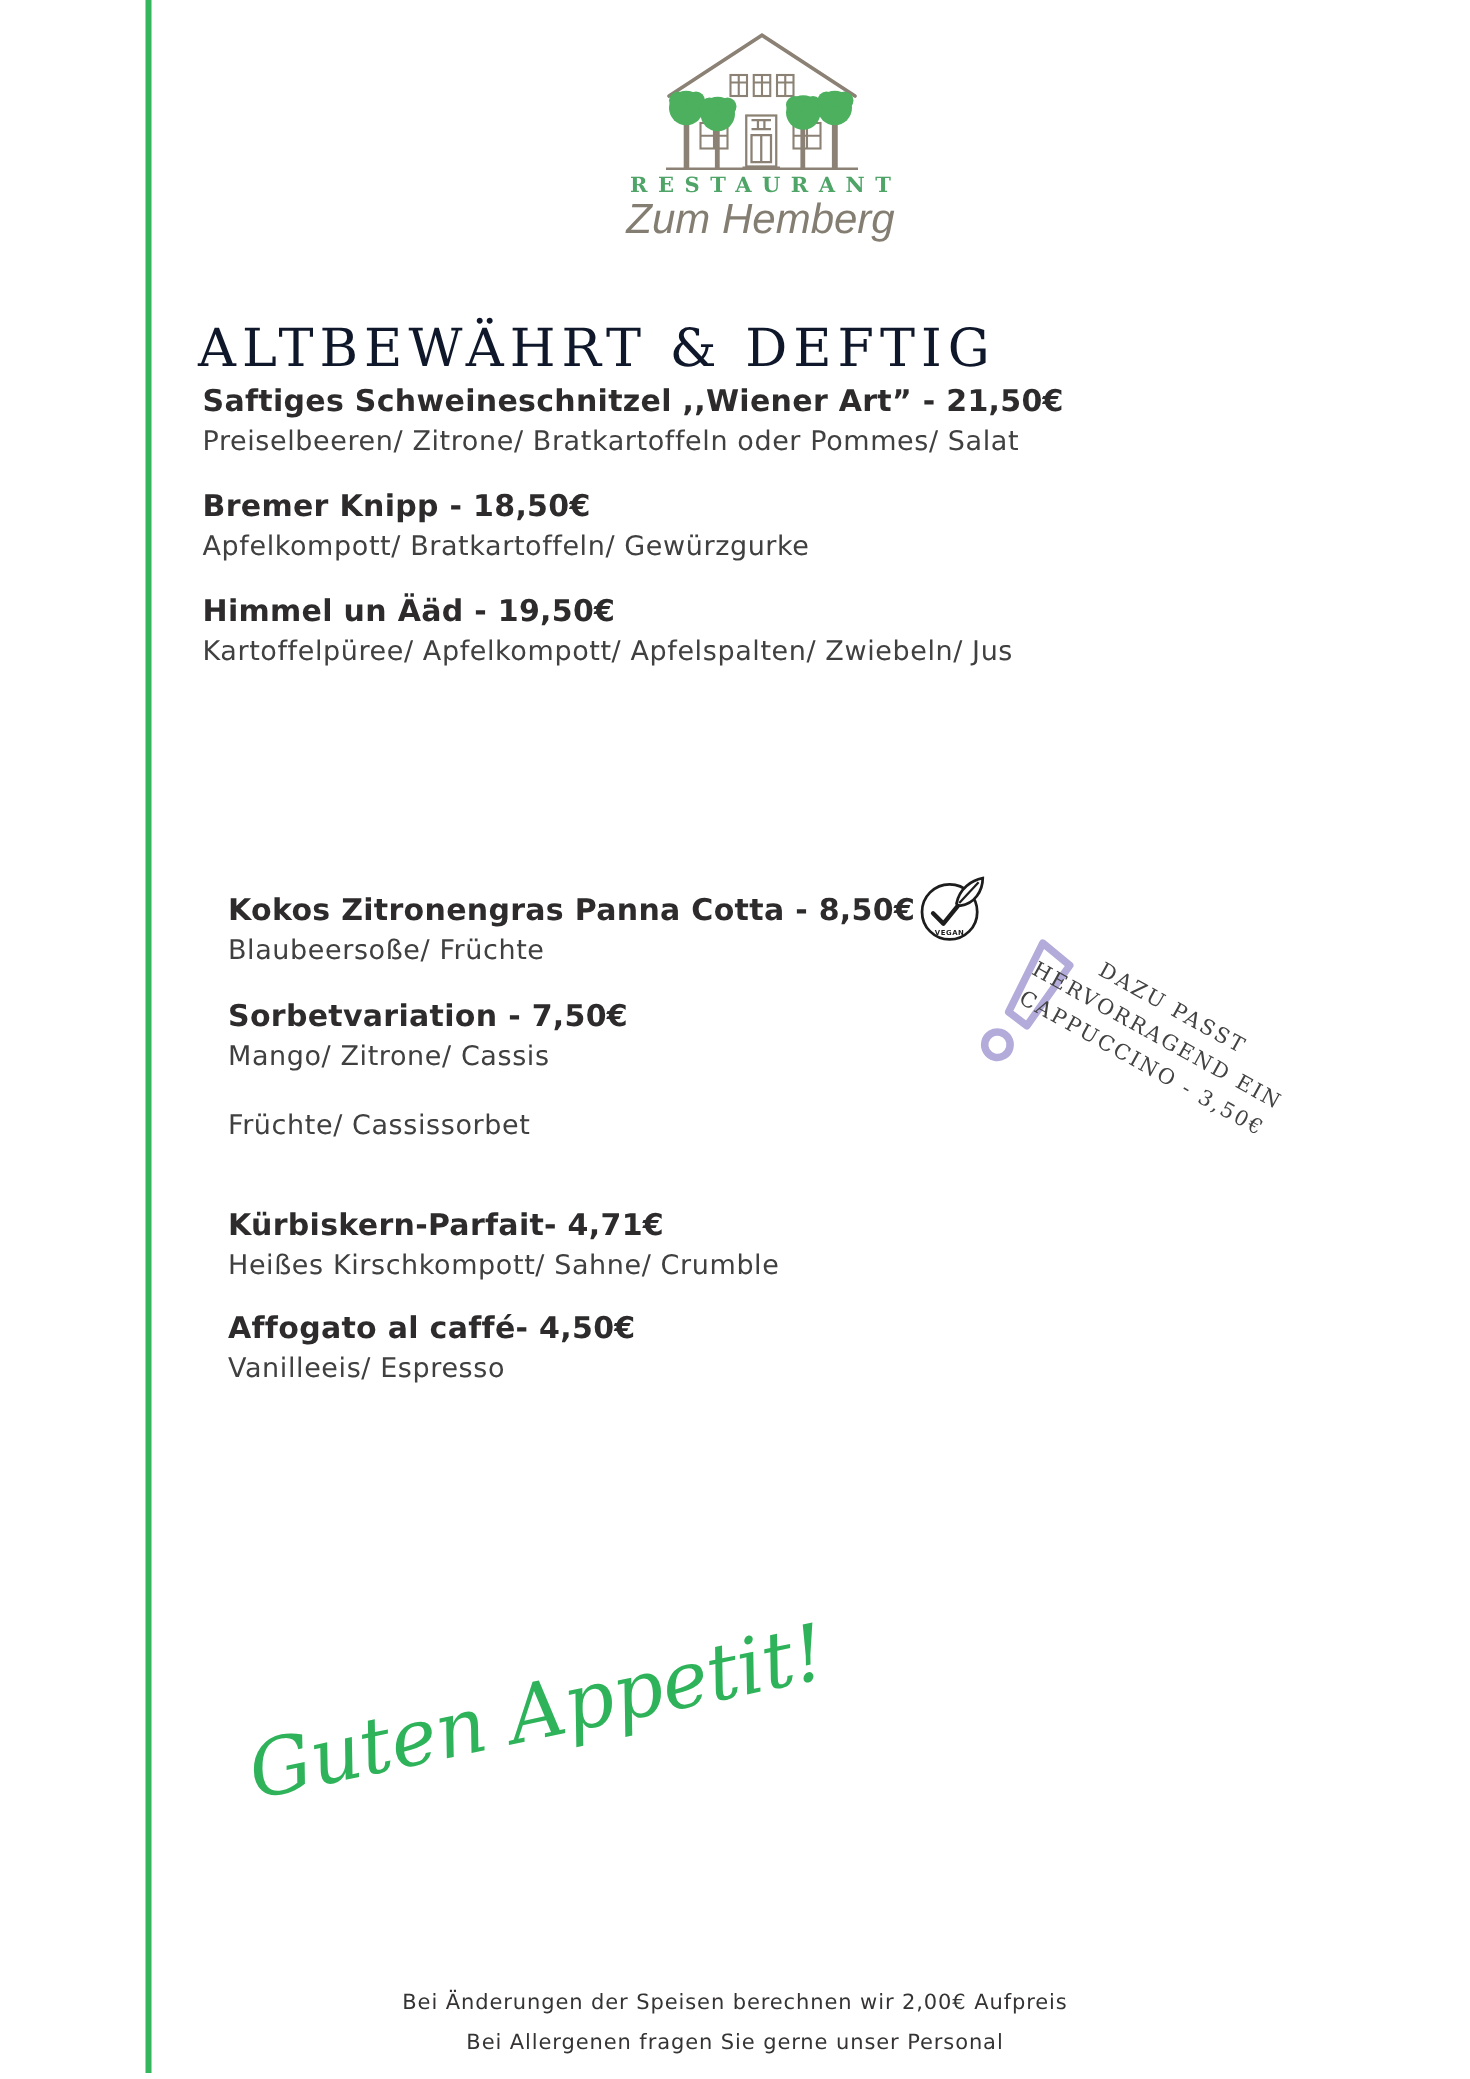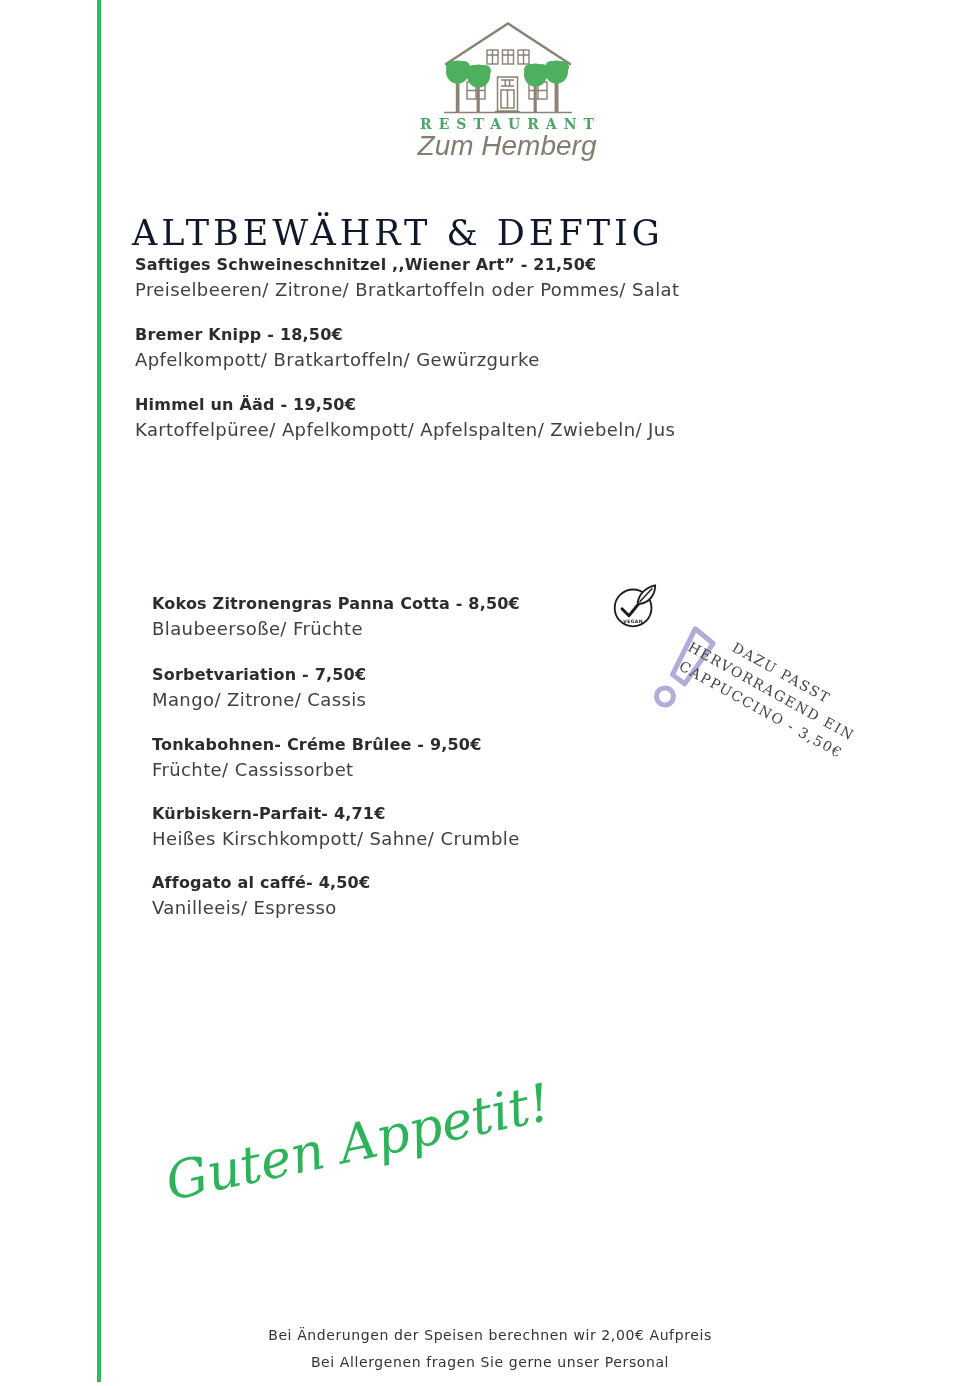--- a/index.html
+++ b/index.html
@@ -24,21 +24,21 @@
   
   .sec-title{
     position:absolute;font-family:"DejaVu Serif",serif;font-weight:400;
     font-size:35px;letter-spacing:4px;color:#0f172a;white-space:nowrap;
   }
   .sec1{left:132px;top:190px;}
   .sec2{left:150px;top:522px;}
 
   
   .menu-item{position:absolute;white-space:nowrap;}
-  .menu-item .t{font-size:16px;font-weight:700;color:#2d2b2c;letter-spacing:0.2px;}
+  .menu-item .t{font-size:20px;font-weight:700;color:#2d2b2c;letter-spacing:0.2px;}
   .menu-item .d{font-size:18px;font-weight:400;color:#404040;letter-spacing:0.4px;margin-top:5px;}
   .i10{left:135px;top:255px;}
   .i11{left:135px;top:325px;}
   .i12{left:135px;top:395px;}
   .i20{left:152px;top:594px;}
   .i21{left:152px;top:665px;}
   .i22{left:152px;top:735px;}
   .i23{left:152px;top:804px;}
   .i24{left:152px;top:873px;}
 
@@ -149,21 +149,20 @@
 
   <div class="menu-item i20">
     <div class="t">Kokos Zitronengras Panna Cotta  - 8,50€</div>
     <div class="d">Blaubeersoße/ Früchte</div>
   </div>
   <div class="menu-item i21">
     <div class="t">Sorbetvariation - 7,50€</div>
     <div class="d">Mango/ Zitrone/ Cassis</div>
   </div>
   <div class="menu-item i22">
-    <div class="t">Tonkabohnen- Créme Brûlee - 9,50€</div>
     <div class="d">Früchte/ Cassissorbet</div>
   </div>
   <div class="menu-item i23">
     <div class="t">Kürbiskern-Parfait- 4,71€</div>
     <div class="d">Heißes Kirschkompott/ Sahne/ Crumble</div>
   </div>
   <div class="menu-item i24">
     <div class="t">Affogato al caffé- 4,50€</div>
     <div class="d">Vanilleeis/ Espresso</div>
   </div>

